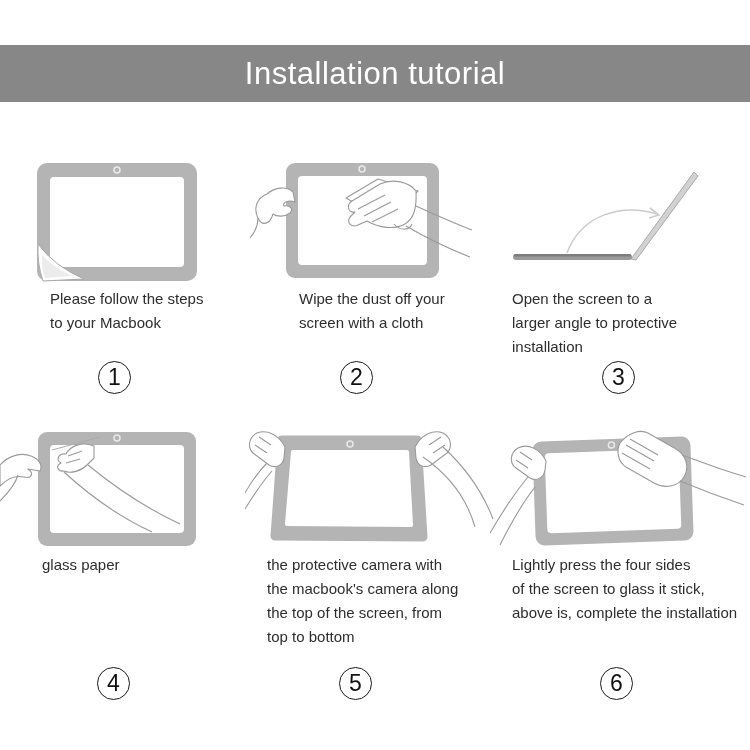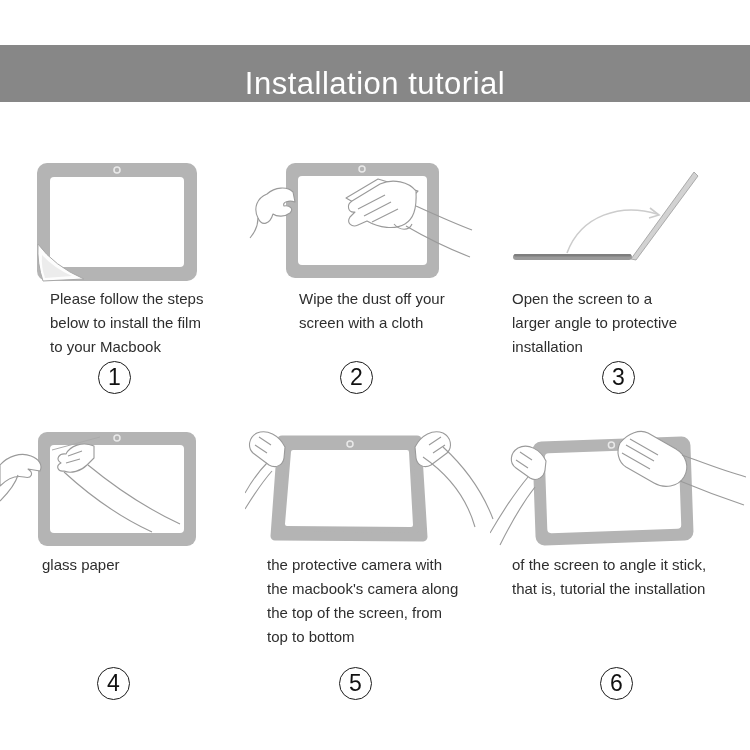--- a/index.html
+++ b/index.html
@@ -2,21 +2,21 @@
 <html><head>
 <meta charset="utf-8">
 <style>
   html,body{margin:0;padding:0;background:#fff;}
   .page{
     position:relative;width:750px;height:750px;background:#ffffff;overflow:hidden;
     font-family:"Liberation Sans",sans-serif;
   }
   .banner{
     position:absolute;left:0;top:45px;width:750px;height:57px;
-    background:#878787;display:flex;align-items:flex-end;justify-content:center;
+    background:#878787;display:flex;align-items:center;justify-content:center;
   }
   .banner-title{
     color:#ffffff;font-size:31px;letter-spacing:0.5px;font-weight:400;
   }
   .ill{position:absolute;}
   .caption{
     position:absolute;color:#2e2e2e;font-size:15px;line-height:24px;
   }
   .caption .cl{white-space:nowrap;}
   .num{
@@ -127,21 +127,20 @@
     <g fill="#ffffff" stroke="#9a9a9a" stroke-width="1.1" stroke-linejoin="round">
       <path d="M130,18 C138,8 150,4 158,8 L186,24 C196,30 200,42 194,52 C188,62 174,64 164,58 L136,42 C128,37 126,26 130,18 Z"></path>
       <path d="M136,20 L164,36 M132,28 L160,44 M140,14 L168,30" fill="none"></path>
       <path d="M192,30 C214,38 234,46 256,52" fill="none"></path>
       <path d="M190,56 C214,66 236,74 254,80" fill="none"></path>
     </g>
   </svg>
 
   <div class="caption" style="left:50px;top:287px">
     <div class="cl">Please follow the steps</div>
-    <div class="cl">below to install the film</div>
     <div class="cl">to your Macbook</div>
   </div>
   <div class="caption" style="left:299px;top:287px">
     <div class="cl">Wipe the dust off your</div>
     <div class="cl">screen with a cloth</div>
   </div>
   <div class="caption" style="left:512px;top:287px">
     <div class="cl">Open the screen to a</div>
     <div class="cl">larger angle to protective</div>
     <div class="cl">installation</div>
@@ -149,22 +148,23 @@
   <div class="caption" style="left:42px;top:553px">
     <div class="cl">glass paper</div>
   </div>
   <div class="caption" style="left:267px;top:553px">
     <div class="cl">the protective camera with</div>
     <div class="cl">the macbook's camera along</div>
     <div class="cl">the top of the screen, from</div>
     <div class="cl">top to bottom</div>
   </div>
   <div class="caption" style="left:512px;top:553px">
-    <div class="cl">of the screen to angle it stick,</div>
-    <div class="cl">that is, tutorial the installation</div>
+    <div class="cl">Lightly press the four sides</div>
+    <div class="cl">of the screen to glass it stick,</div>
+    <div class="cl">above is, complete the installation</div>
   </div>
 
   <div class="num" style="left:98px;top:361px">
     <span>1</span>
   </div>
   <div class="num" style="left:340px;top:361px">
     <span>2</span>
   </div>
   <div class="num" style="left:602px;top:361px">
     <span>3</span>

